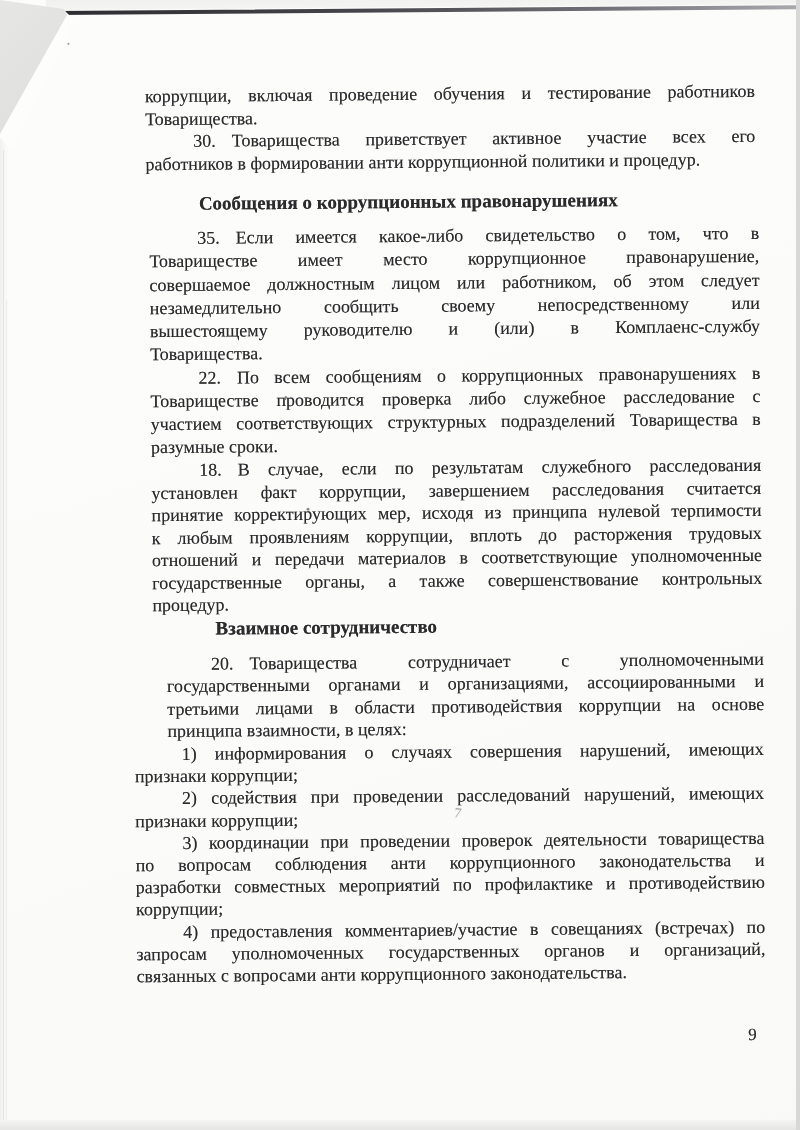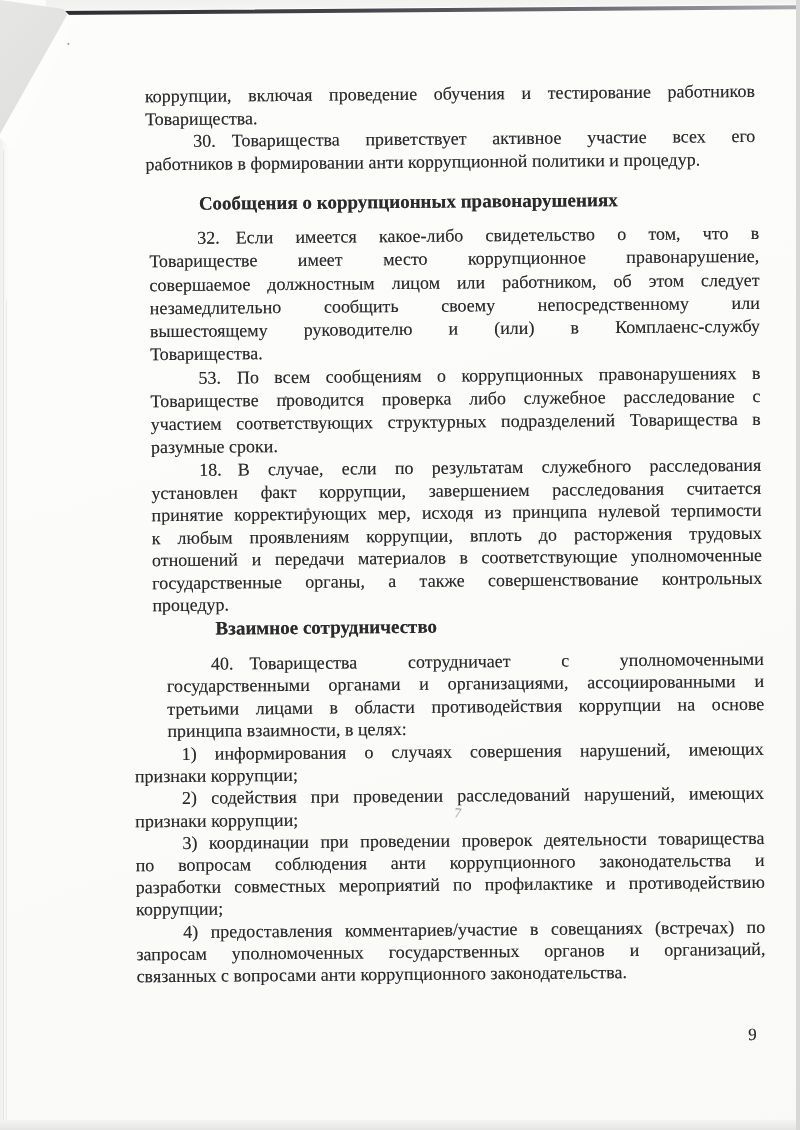--- a/index.html
+++ b/index.html
@@ -71,45 +71,45 @@
         <div id="b-pA" class="blk">
           <div class="line">коррупции, включая проведение обучения и тестирование работников</div>
           <div class="line last">Товарищества.</div>
         </div>
         <div id="b-p26" class="blk">
           <div class="line first"><span class="num">30.</span><span class="tab"></span>Товарищества приветствует активное участие всех его</div>
           <div class="line last">работников в формировании анти коррупционной политики и процедур.</div>
         </div>
         <div id="b-h1" class="blk heading">Сообщения о коррупционных правонарушениях</div>
         <div id="b-p27" class="blk">
-          <div class="line first"><span class="num">32.</span><span class="tab"></span>Если имеется какое-либо свидетельство о том, что в</div>
+          <div class="line first"><span class="num">35.</span><span class="tab"></span>Если имеется какое-либо свидетельство о том, что в</div>
           <div class="line">Товариществе имеет место коррупционное правонарушение,</div>
           <div class="line">совершаемое должностным лицом или работником, об этом следует</div>
           <div class="line">незамедлительно сообщить своему непосредственному или</div>
           <div class="line">вышестоящему руководителю и (или) в Комплаенс-службу</div>
           <div class="line last">Товарищества.</div>
         </div>
         <div id="b-p28" class="blk">
-          <div class="line first"><span class="num">53.</span><span class="tab"></span>По всем сообщениям о коррупционных правонарушениях в</div>
+          <div class="line first"><span class="num">22.</span><span class="tab"></span>По всем сообщениям о коррупционных правонарушениях в</div>
           <div class="line">Товариществе проводится проверка либо служебное расследование с</div>
           <div class="line">участием соответствующих структурных подразделений Товарищества в</div>
           <div class="line last">разумные сроки.</div>
         </div>
         <div id="b-p29" class="blk">
           <div class="line first"><span class="num">18.</span><span class="tab"></span>В случае, если по результатам служебного расследования</div>
           <div class="line">установлен факт коррупции, завершением расследования считается</div>
           <div class="line">принятие корректирующих мер, исходя из принципа нулевой терпимости</div>
           <div class="line">к любым проявлениям коррупции, вплоть до расторжения трудовых</div>
           <div class="line">отношений и передачи материалов в соответствующие уполномоченные</div>
           <div class="line">государственные органы, а также совершенствование контрольных</div>
           <div class="line last">процедур.</div>
         </div>
         <div id="b-h2" class="blk heading">Взаимное сотрудничество</div>
         <div id="b-p30" class="blk">
-          <div class="line first"><span class="num">40.</span><span class="tab"></span>Товарищества сотрудничает с уполномоченными</div>
+          <div class="line first"><span class="num">20.</span><span class="tab"></span>Товарищества сотрудничает с уполномоченными</div>
           <div class="line">государственными органами и организациями, ассоциированными и</div>
           <div class="line">третьими лицами в области противодействия коррупции на основе</div>
           <div class="line last">принципа взаимности, в целях:</div>
         </div>
         <div id="b-list" class="blk">
           <div>
             <div class="line first">1) информирования о случаях совершения нарушений, имеющих</div>
             <div class="line last">признаки коррупции;</div>
           </div>
           <div>

